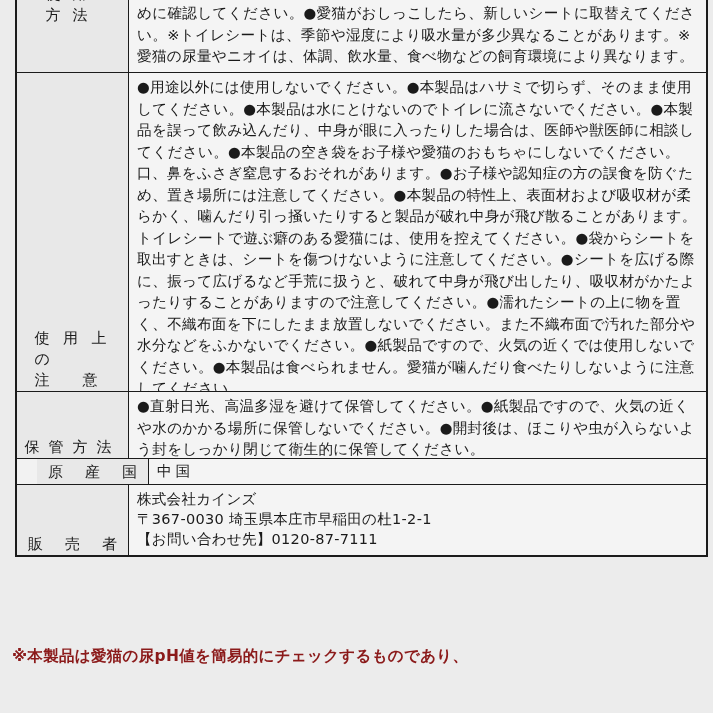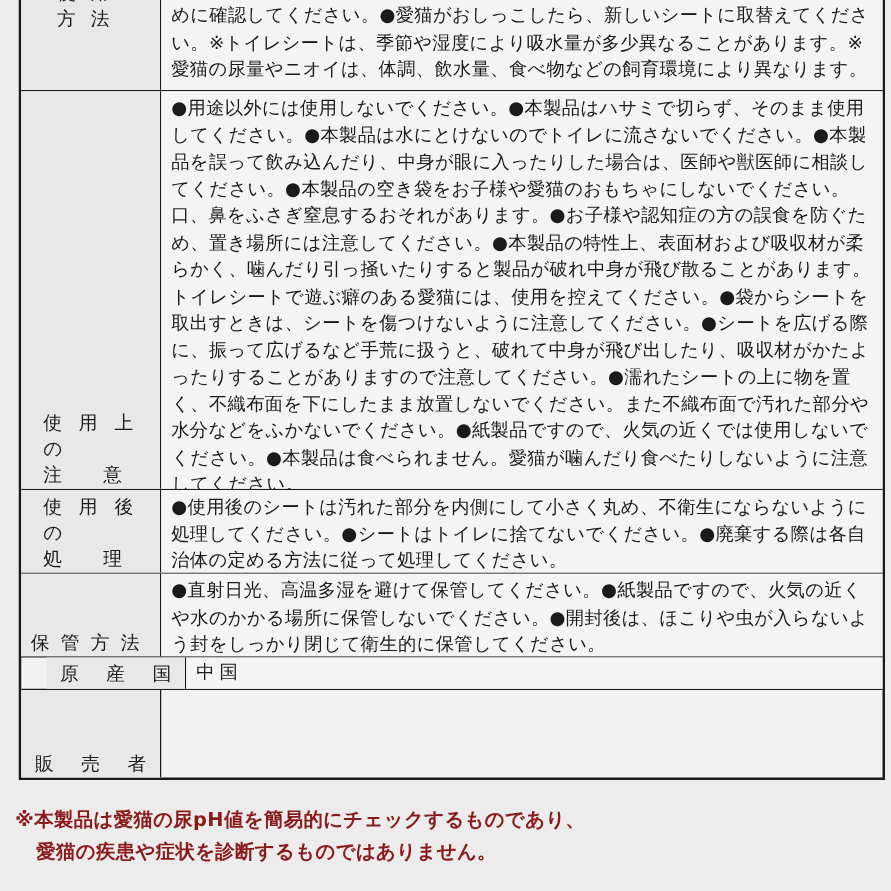--- a/index.html
+++ b/index.html
@@ -62,48 +62,43 @@
   <div class="row" style="height:318px;">
     <div class="label">
       <div class="lbl-inner">
         <div class="line" style="letter-spacing:4px;">使用上の</div>
         <div class="line">注　　意</div>
       </div>
     </div>
     <div class="content">●用途以外には使用しないでください。●本製品はハサミで切らず、そのまま使用してください。●本製品は水にとけないのでトイレに流さないでください。●本製品を誤って飲み込んだり、中身が眼に入ったりした場合は、医師や獣医師に相談してください。●本製品の空き袋をお子様や愛猫のおもちゃにしないでください。口、鼻をふさぎ窒息するおそれがあります。●お子様や認知症の方の誤食を防ぐため、置き場所には注意してください。●本製品の特性上、表面材および吸収材が柔らかく、噛んだり引っ掻いたりすると製品が破れ中身が飛び散ることがあります。トイレシートで遊ぶ癖のある愛猫には、使用を控えてください。●袋からシートを取出すときは、シートを傷つけないように注意してください。●シートを広げる際に、振って広げるなど手荒に扱うと、破れて中身が飛び出したり、吸収材がかたよったりすることがありますので注意してください。●濡れたシートの上に物を置く、不織布面を下にしたまま放置しないでください。また不織布面で汚れた部分や水分などをふかないでください。●紙製品ですので、火気の近くでは使用しないでください。●本製品は食べられません。愛猫が噛んだり食べたりしないように注意してください。</div>
   </div>
 
-  <div class="row" style="height:66px;">
-    <div class="label">
-      <div class="lbl-inner">
-        <div class="line" style="letter-spacing:4px;">使用後の</div>
-        <div class="line">処　　理</div>
-      </div>
-    </div>
-    <div class="content">●使用後のシートは汚れた部分を内側にして小さく丸め、不衛生にならないように処理してください。●シートはトイレに捨てないでください。●廃棄する際は各自治体の定める方法に従って処理してください。</div>
-  </div>
 
   <div class="row" style="height:66px;">
     <div class="label">
       <span style="letter-spacing:9px;">保管方法</span>
     </div>
     <div class="content">●直射日光、高温多湿を避けて保管してください。●紙製品ですので、火気の近くや水のかかる場所に保管しないでください。●開封後は、ほこりや虫が入らないよう封をしっかり閉じて衛生的に保管してください。</div>
   </div>
 
   <div class="row row-origin" style="height:25px;padding-left:20px;">
     <div class="label">
       <span style="letter-spacing:22px;margin-right:-22px;">原産国</span>
     </div>
     <div class="content" style="letter-spacing:4px;">中国</div>
   </div>
 
   <div class="row row-seller" style="height:70px;">
     <div class="label">
       <span style="letter-spacing:22px;margin-right:-22px;">販売者</span>
     </div>
+    <div class="content">
+      <span class="para">株式会社カインズ</span>
+      <span class="para">〒367-0030 埼玉県本庄市早稲田の杜1-2-1</span>
+      <span class="para">【お問い合わせ先】0120-87-7111</span>
+    </div>
   </div>
 
 </div>
 
 <div class="note">
   <span class="para" style="display:block;">※本製品は愛猫の尿pH値を簡易的にチェックするものであり、</span>
-  <span class="indent">愛猫の疾患や症状を診断するものではありません。</span>
 </div>
 
 </body></html>

